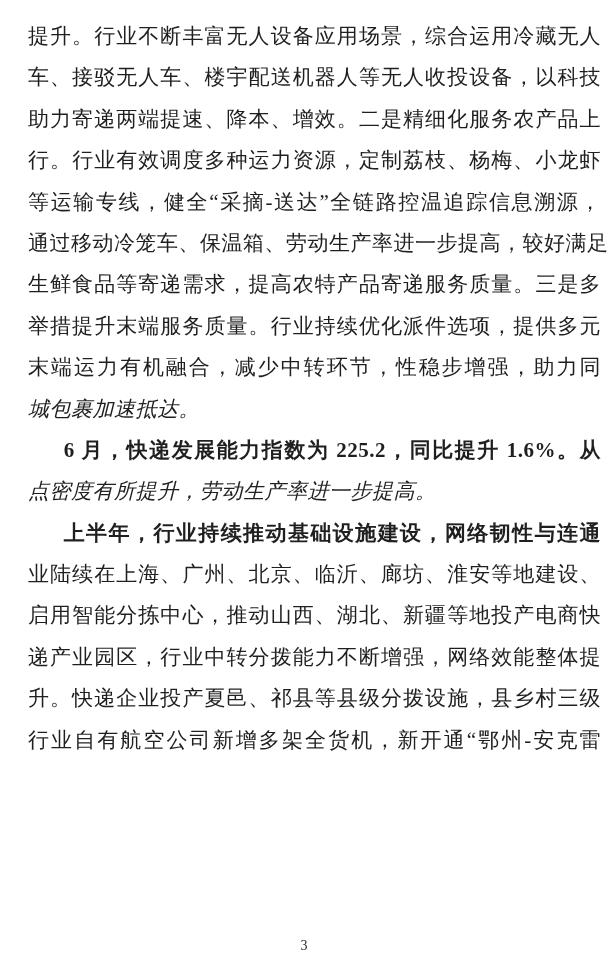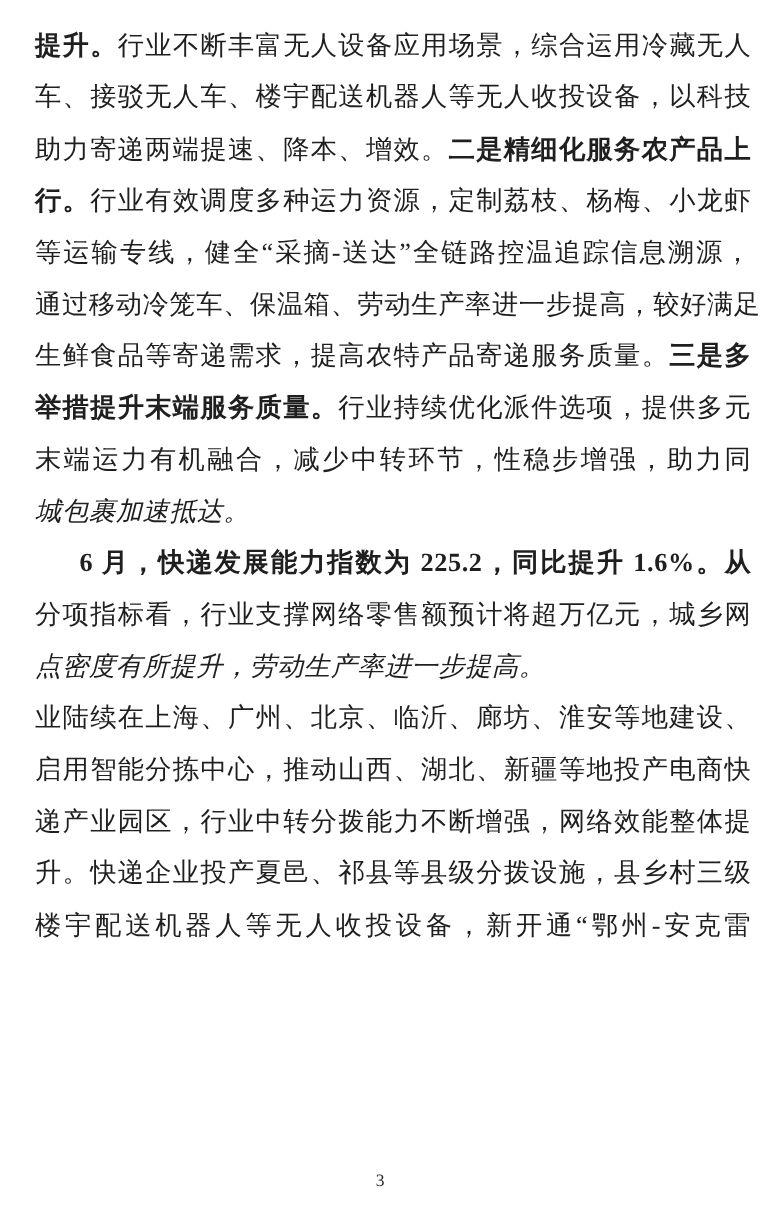--- a/index.html
+++ b/index.html
@@ -38,21 +38,21 @@
   }
   .line.para-end {
     text-align-last: left;
     font-style: italic;
   }
   .line.indent {
     text-indent: 1.7em;
     font-weight: bold;
   }
   .seg.bold {
-    font-weight: 700;
+    font-weight: 400;
   }
   .page-number {
     position: absolute;
     left: 0;
     right: 0;
     top: 938px;
     text-align: center;
     font-size: 14px;
     color: #2a2a2a;
     font-family: "Liberation Serif", "DejaVu Serif", serif;
@@ -67,22 +67,22 @@
       <div class="line"><span class="seg">车、接驳无人车、楼宇配送机器人等无人收投设备，以科技</span></div>
       <div class="line"><span class="seg">助力寄递两端提速、降本、增效。</span><span class="seg bold">二是精细化服务农产品上</span></div>
       <div class="line"><span class="seg bold">行。</span><span class="seg">行业有效调度多种运力资源，定制荔枝、杨梅、小龙虾</span></div>
       <div class="line"><span class="seg">等运输专线，健全“采摘-送达”全链路控温追踪信息溯源，</span></div>
       <div class="line"><span class="seg">通过移动冷笼车、保温箱、劳动生产率进一步提高，较好满足</span></div>
       <div class="line"><span class="seg">生鲜食品等寄递需求，提高农特产品寄递服务质量。</span><span class="seg bold">三是多</span></div>
       <div class="line"><span class="seg bold">举措提升末端服务质量。</span><span class="seg">行业持续优化派件选项，提供多元</span></div>
       <div class="line"><span class="seg">末端运力有机融合，减少中转环节，性稳步增强，助力同</span></div>
       <div class="line para-end"><span class="seg">城包裹加速抵达。</span></div>
       <div class="line indent"><span class="seg">6 月，快递发展能力指数为 225.2，同比提升 1.6%。从</span></div>
-      <div class="line"><span class="seg">分项指标看，行业支撑网络零售额预计将超万亿元，城乡网</span></div>
       <div class="line para-end"><span class="seg">点密度有所提升，劳动生产率进一步提高。</span></div>
+      <div class="line indent"><span class="seg">上半年，行业持续推动基础设施建设，网络韧性与连通</span></div>
       <div class="line"><span class="seg">业陆续在上海、广州、北京、临沂、廊坊、淮安等地建设、</span></div>
       <div class="line"><span class="seg">启用智能分拣中心，推动山西、湖北、新疆等地投产电商快</span></div>
       <div class="line"><span class="seg">递产业园区，行业中转分拨能力不断增强，网络效能整体提</span></div>
       <div class="line"><span class="seg">升。快递企业投产夏邑、祁县等县级分拨设施，县乡村三级</span></div>
-      <div class="line"><span class="seg">楼宇配送机器人等无人收投设备，新开通“鄂州-安克雷</span></div>
+      <div class="line"><span class="seg">行业自有航空公司新增多架全货机，新开通“鄂州-安克雷</span></div>
     </div>
   <div class="page-number">3</div>
 </div>
 
 </body></html>

